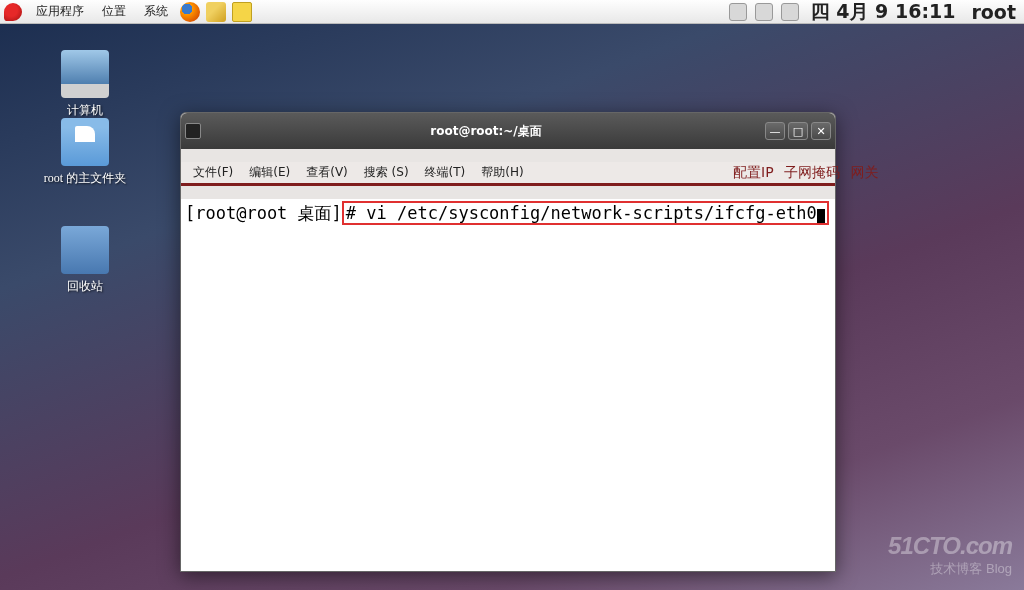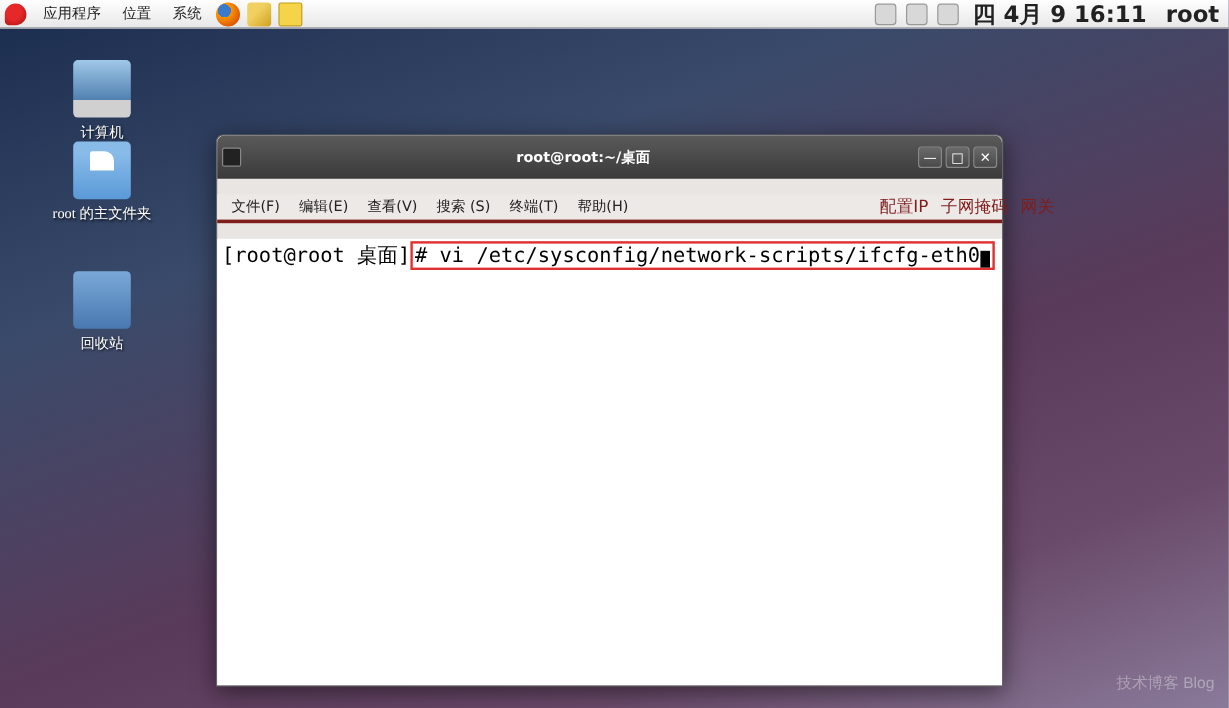--- a/index.html
+++ b/index.html
@@ -249,17 +249,18 @@
   </div>
 </div>
 
 <div class="annotation">
   <span>配置IP</span>
   <span>子网掩码</span>
   <span>网关</span>
 </div>
 
 <div class="watermark">
+  <div class="big">51CTO.com</div>
   <div class="small">
     <span>技术博客</span>
     <span>Blog</span>
   </div>
 </div>
 
 </body></html>

